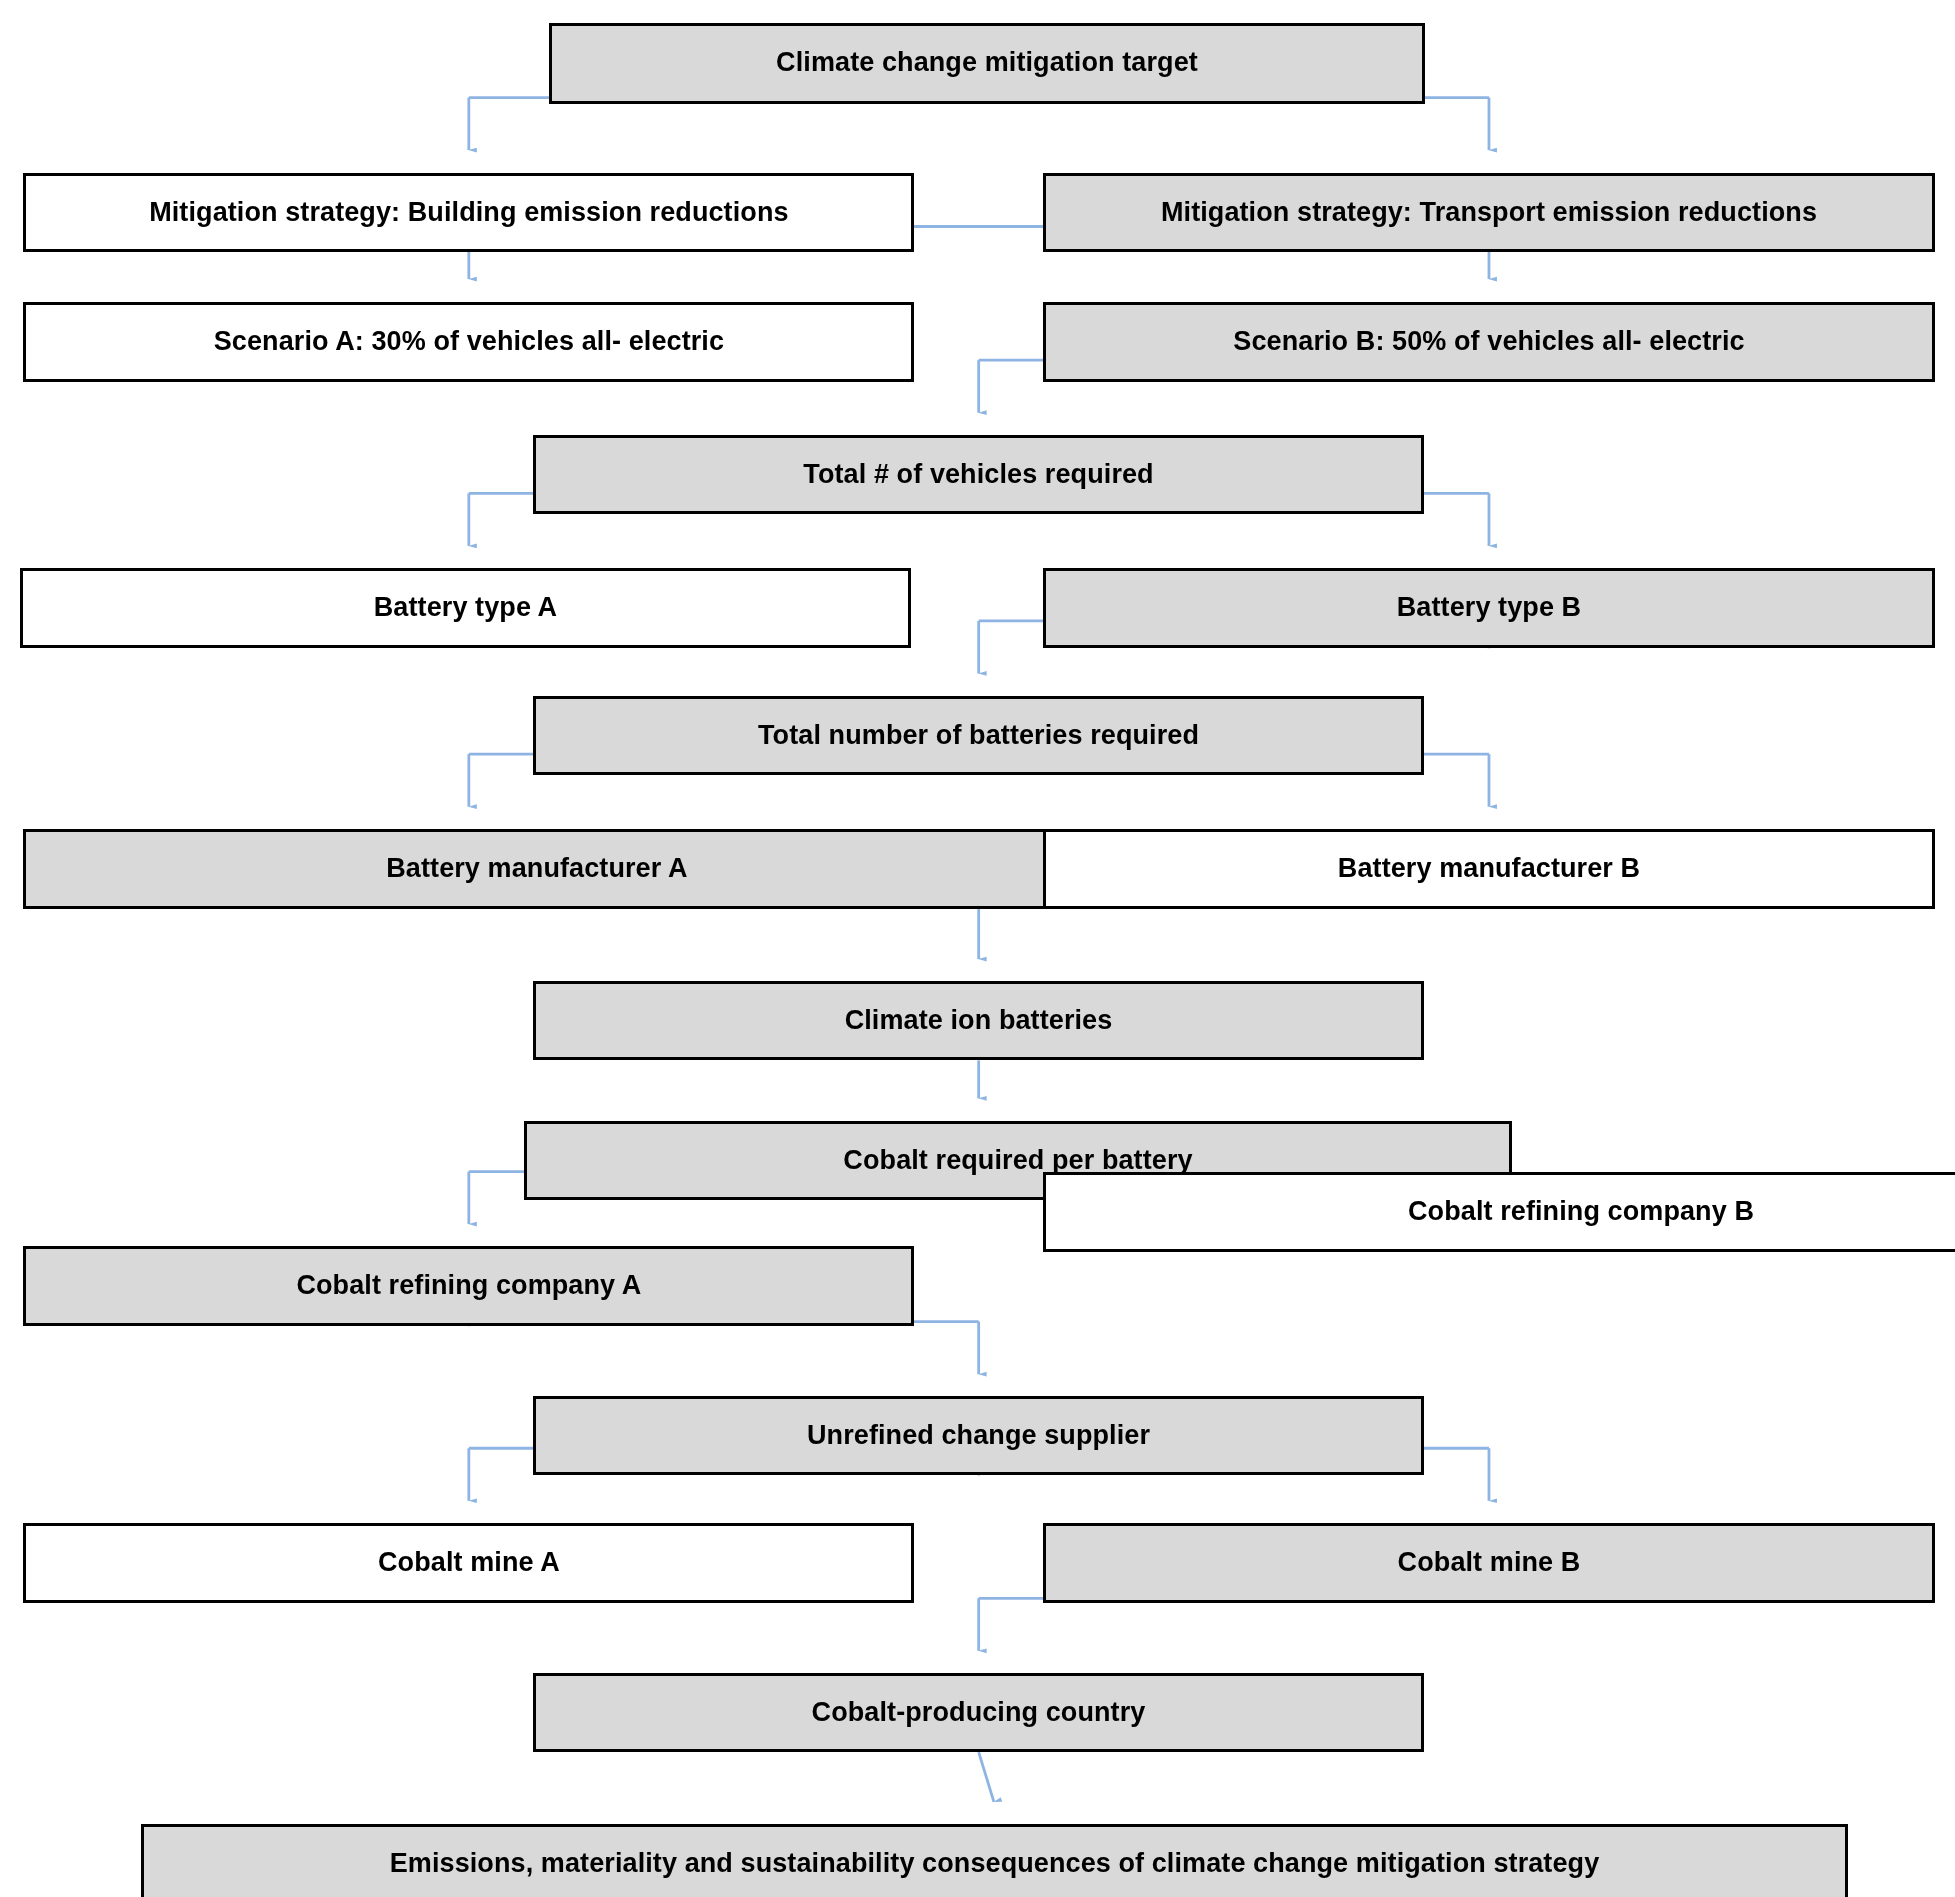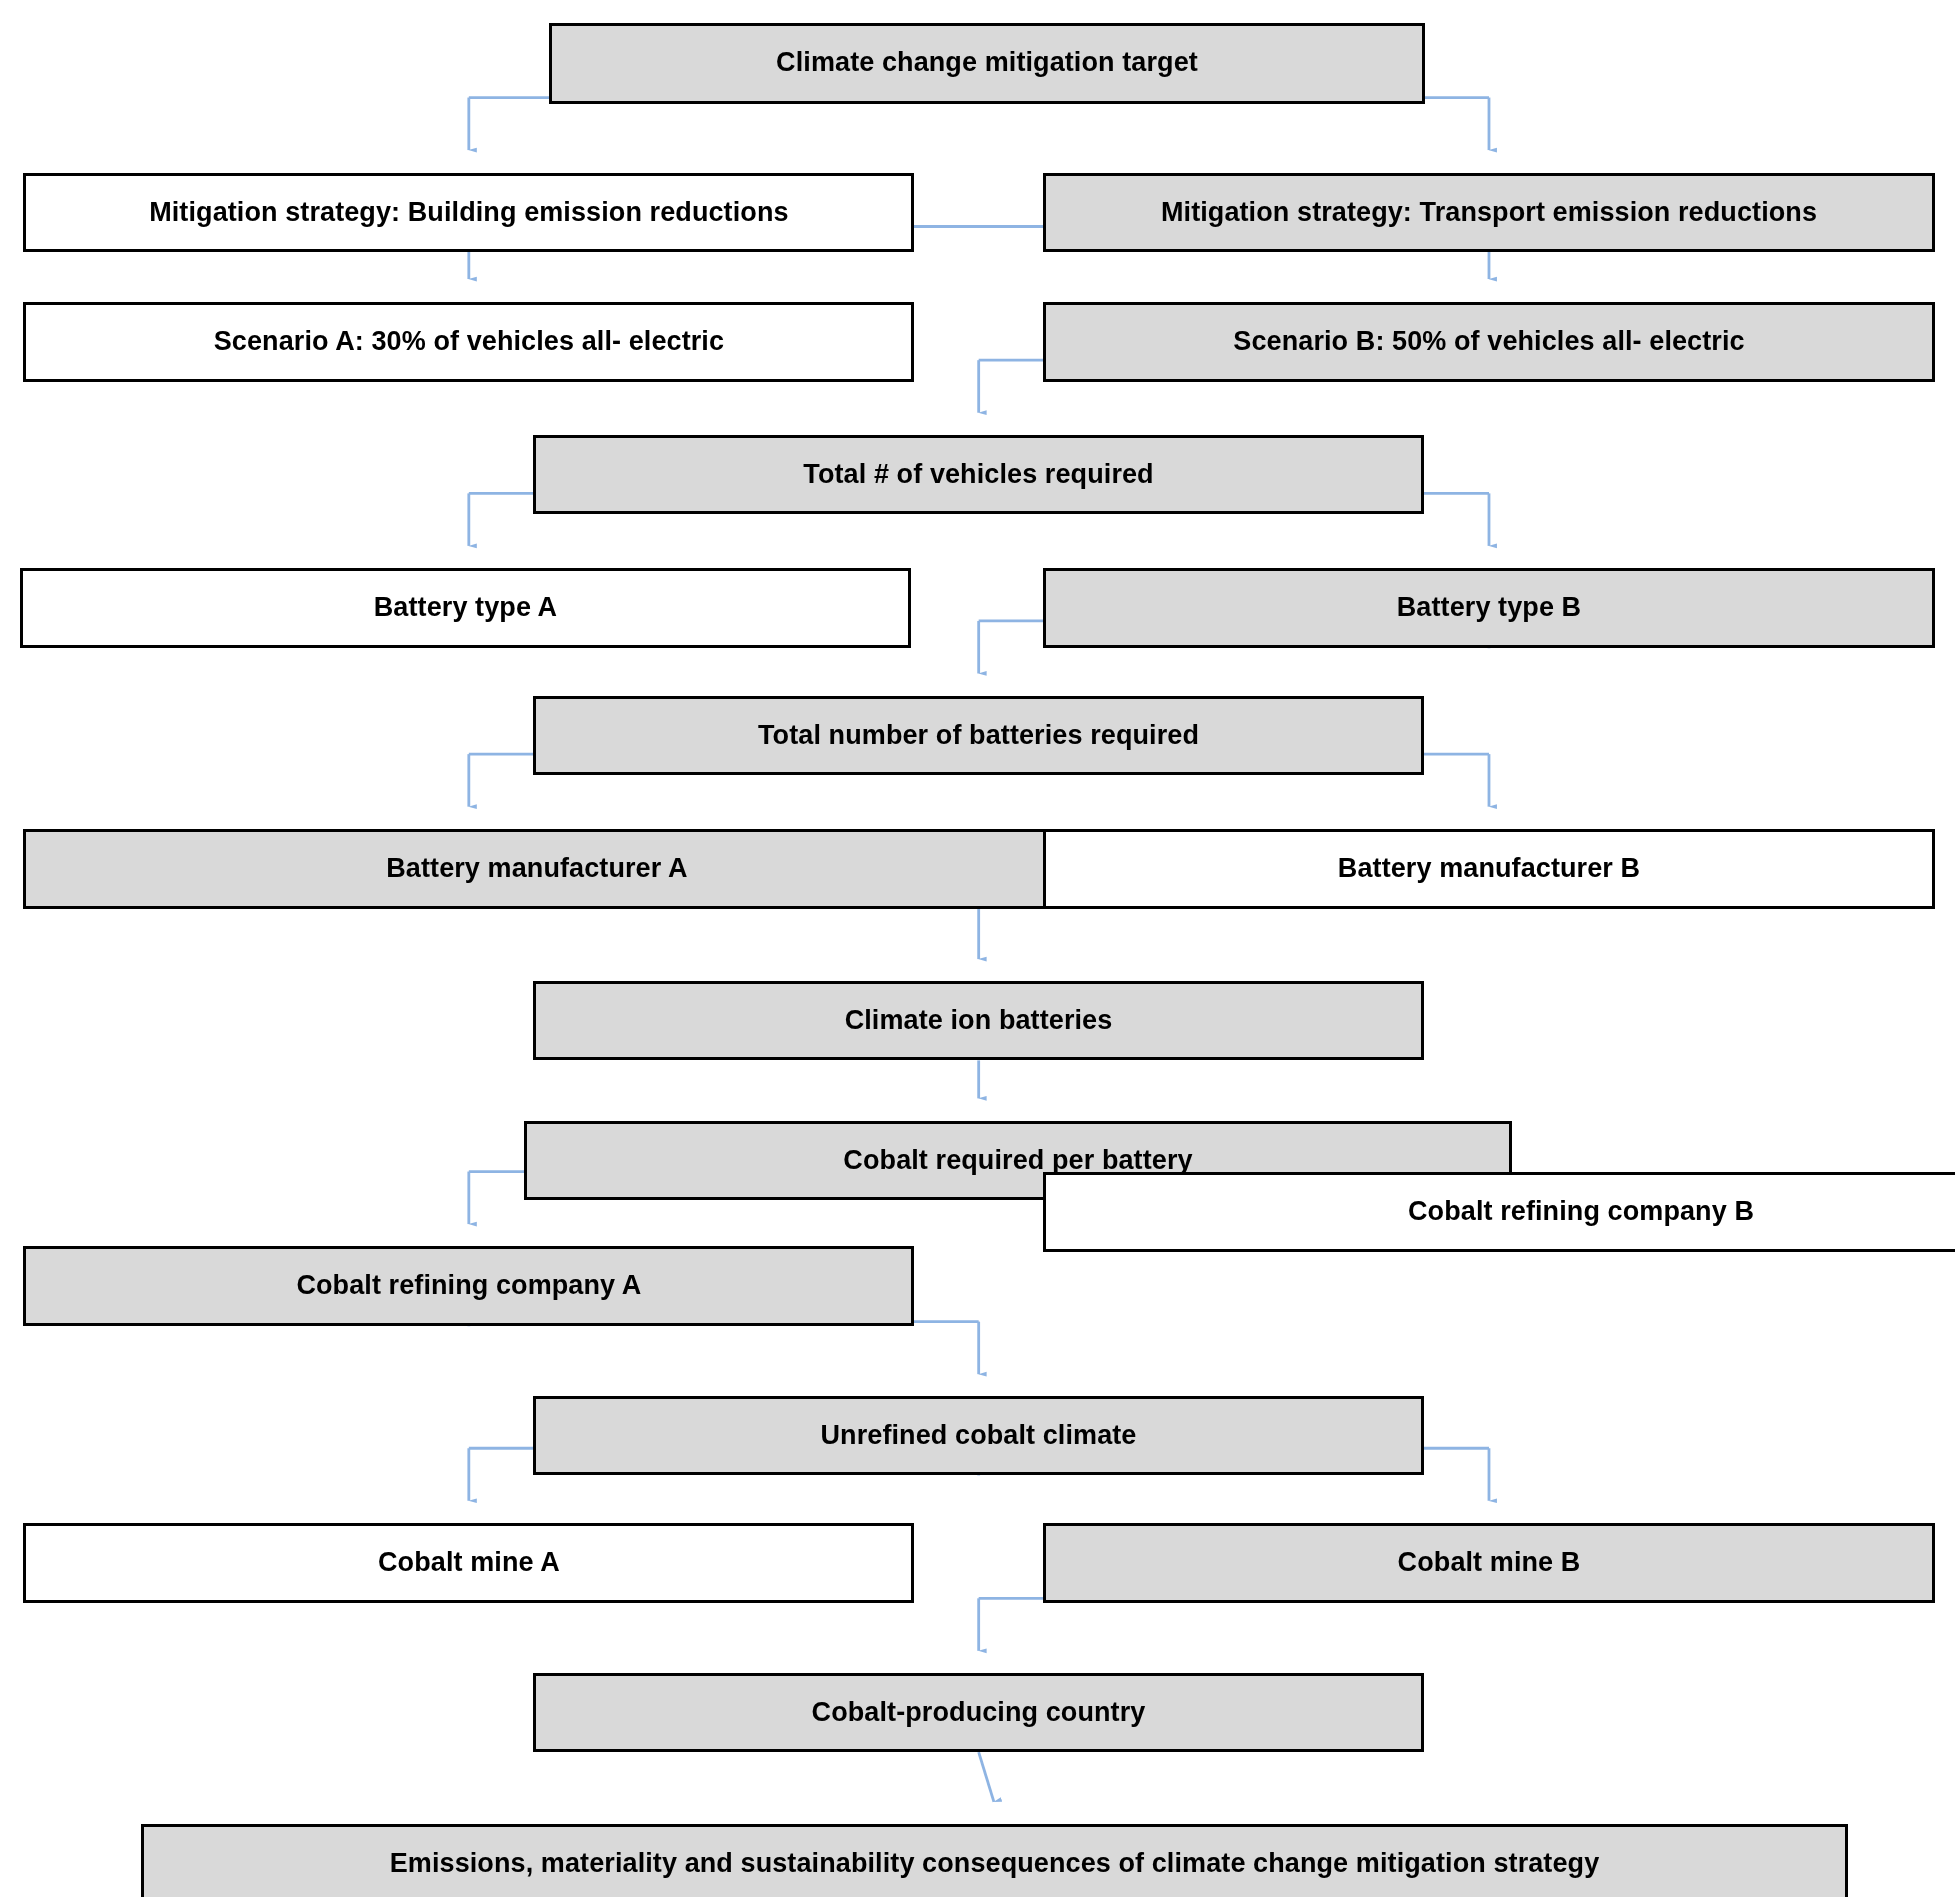--- a/index.html
+++ b/index.html
@@ -135,21 +135,21 @@
       <div class="node shaded" style="left: 524px; top: 1121px; width: 988px; height: 79px;">
         <span class="node-label">Cobalt required  per battery</span>
       </div>
       <div class="node shaded" style="left: 23.4px; top: 1246px; width: 891px; height: 80px;">
         <span class="node-label">Cobalt refining company A</span>
       </div>
       <div class="node plain" style="left: 1043px; top: 1172px; width: 1076px; height: 80px;">
         <span class="node-label">Cobalt refining company B</span>
       </div>
       <div class="node shaded" style="left: 533px; top: 1396px; width: 891px; height: 79px;">
-        <span class="node-label">Unrefined cobalt climate</span>
+        <span class="node-label">Unrefined change supplier</span>
       </div>
       <div class="node plain" style="left: 23.4px; top: 1523px; width: 891px; height: 80px; text-align: right;">
         <span class="node-label">Cobalt mine A</span>
       </div>
       <div class="node shaded" style="left: 1043px; top: 1523px; width: 892px; height: 80px;">
         <span class="node-label">Cobalt mine B</span>
       </div>
       <div class="node shaded" style="left: 533px; top: 1673px; width: 891px; height: 79px;">
         <span class="node-label">Cobalt-producing country</span>
       </div>

